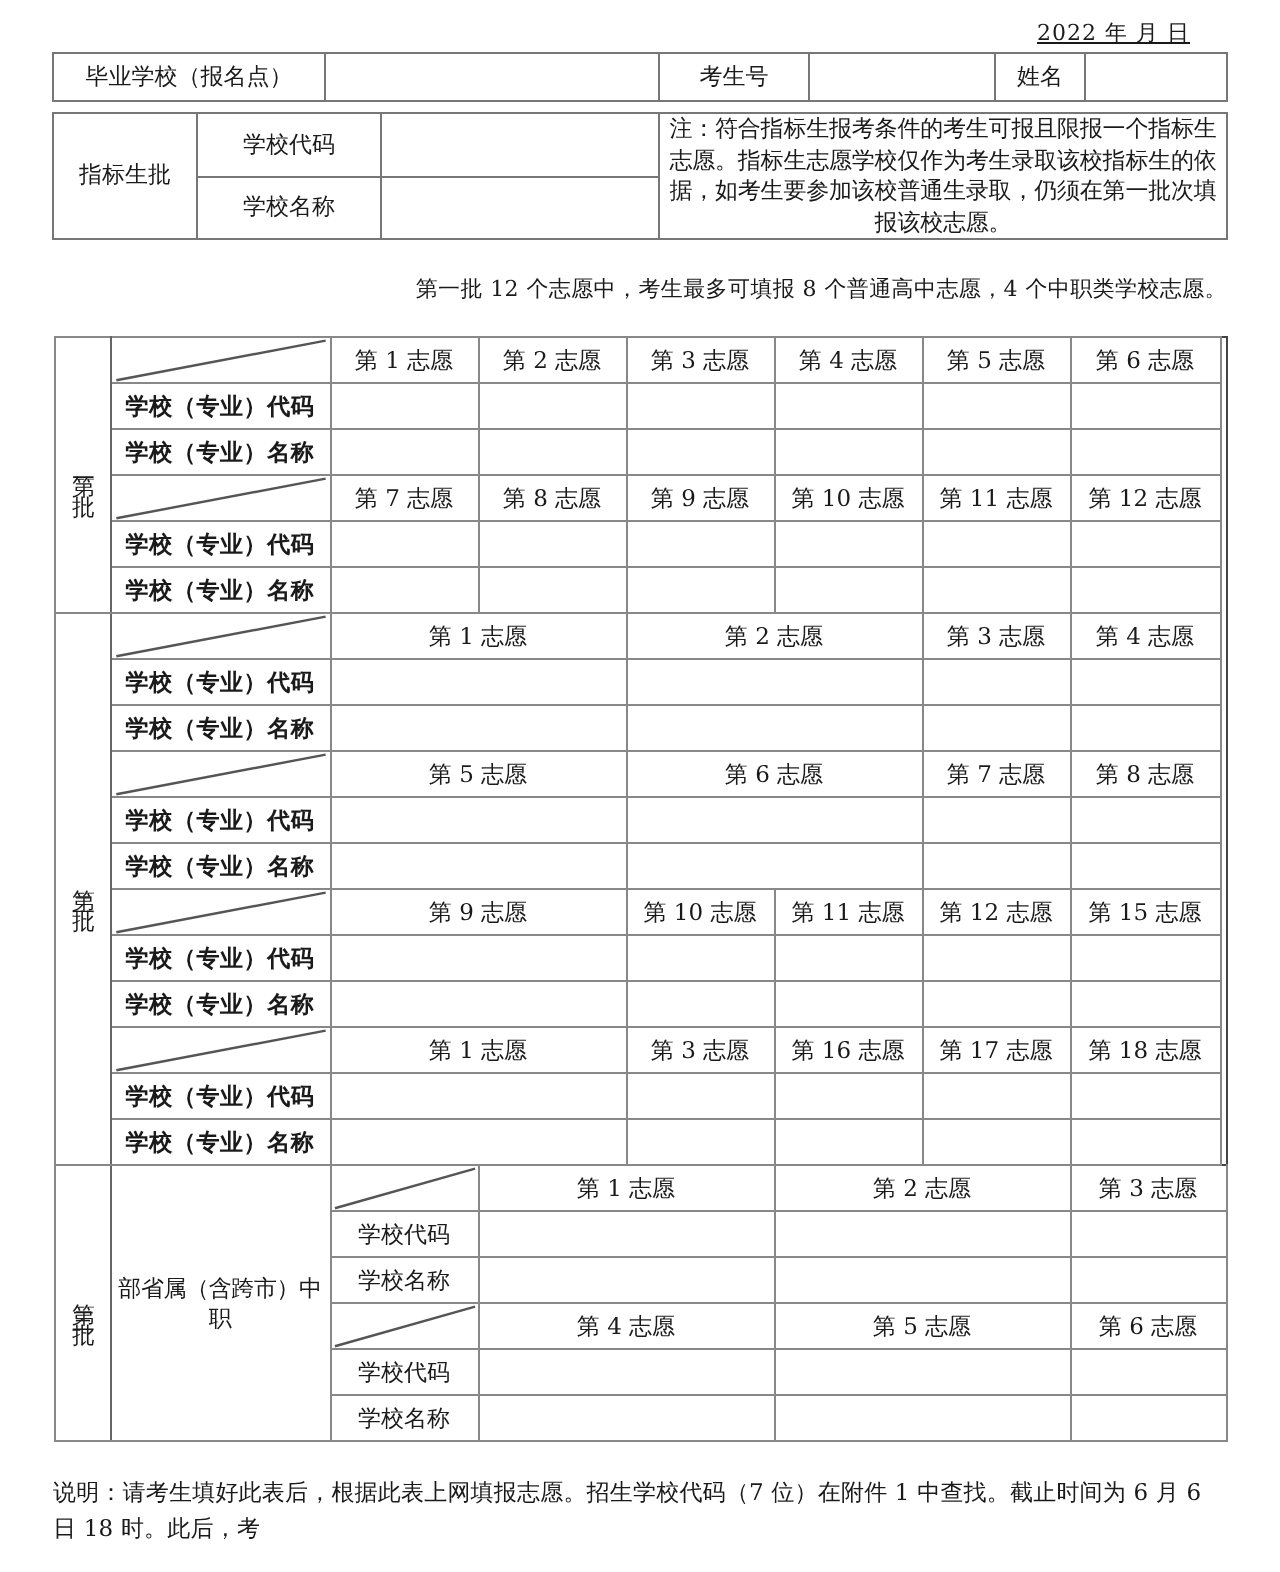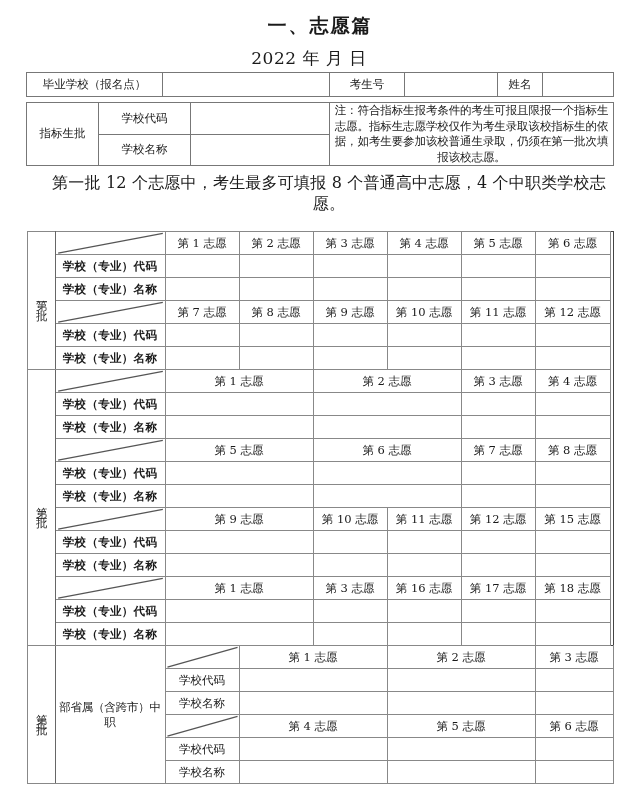--- a/index.html
+++ b/index.html
@@ -39,25 +39,26 @@
     font-weight: bold;
     margin: 9px 0 0 0;
     line-height: 22px;
     letter-spacing: 0.3px;
   }
 
   
   .date-line {
     width: 594px;
     margin: 9px auto 2px auto;
-    text-align: center;
-    font-size: 17px;
+    text-align: right;
+    font-size: 11px;
     padding-right: 22px;
     box-sizing: border-box;
     letter-spacing: 0.5px;
+    text-decoration: underline;
   }
 
   
   table.doc {
     border-collapse: collapse;
     table-layout: fixed;
     margin: 0 auto;
     width: 587px;
   }
   table.doc td {
@@ -79,23 +80,23 @@
     text-align: left;
     padding: 3px 5px 3px 6px;
     font-size: 11px;
     line-height: 15px;
     letter-spacing: -0.1px;
   }
 
   
   .instruction {
     width: 587px;
-    margin: 7px auto 4px auto;
-    font-size: 16px;
-    text-align: center;
+    margin: 17px auto 4px auto;
+    font-size: 11px;
+    text-align: right;
     padding-left: 18px;
     box-sizing: border-box;
     letter-spacing: 0.2px;
   }
 
   
   table.choices {
     border-collapse: collapse;
     table-layout: fixed;
     margin: 16px auto;
@@ -162,21 +163,20 @@
     line-height: 18px;
     text-align: left;
     letter-spacing: 0.1px;
   }
 </style>
 </head>
 <body>
 
 <div class="page">
 
-  <div class="main-title">一、志愿篇</div>
 
   <div class="date-line">2022 年   月   日</div>
 
   <table class="doc t-head outer">
     <colgroup>
       <col style="width:136px">
         <col style="width:167px">
         <col style="width:75px">
       <col style="width:93px">
         <col style="width:45px">

